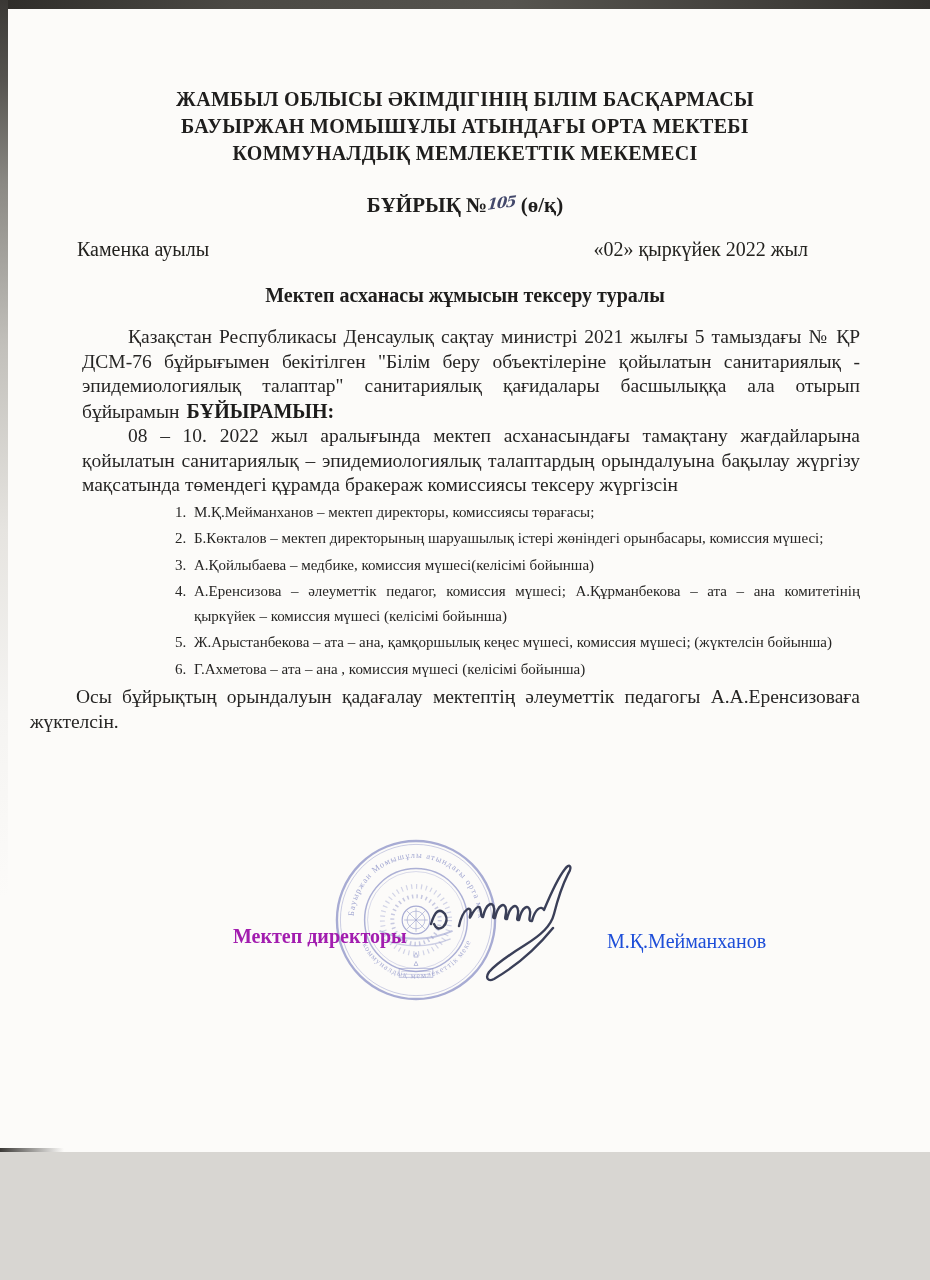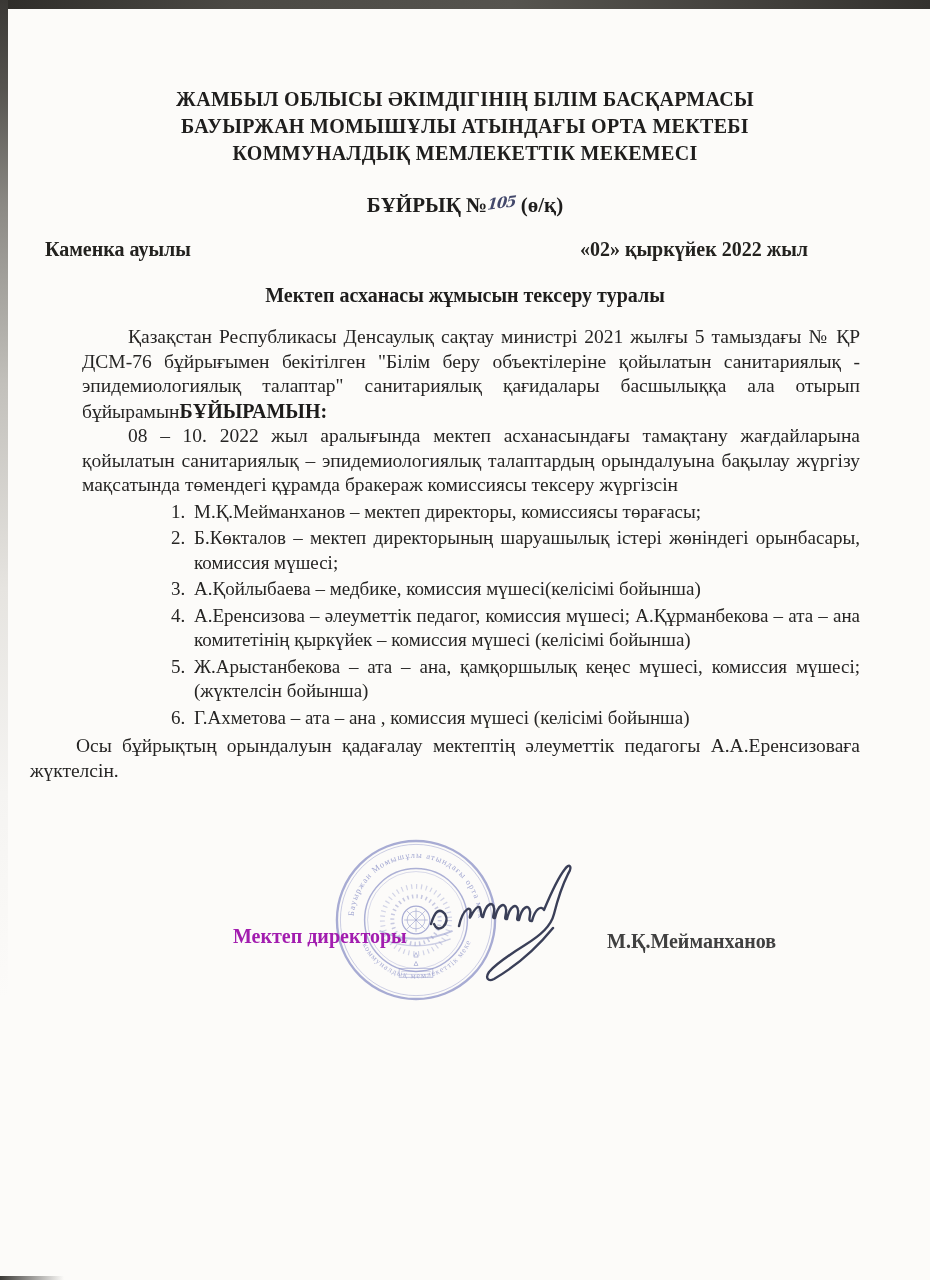--- a/index.html
+++ b/index.html
@@ -1,18 +1,18 @@
 <!DOCTYPE html>
 <html><head>
 <meta charset="utf-8">
 <style>
   html,body{margin:0;padding:0;background:#d8d6d2;}
   .page{
     position:relative;
-    width:930px;height:1280px;
+    width:930px;height:1152px;
     margin:0 auto;
     background:#fcfbf9;
     overflow:hidden;
     font-family:"Liberation Serif", serif;
     color:#262524;
     box-sizing:border-box;
     padding-top:86px;
   }
   
   .scan-top{position:absolute;top:0;left:0;right:0;height:9px;
@@ -42,59 +42,59 @@
     font-family:"DejaVu Serif", serif;
     font-style:italic;
     font-weight:600;
     font-size:15px;
     color:#43486b;
     transform:rotate(-7deg) skewX(-12deg) translateY(-4px);
     letter-spacing:-1px;
   }
   .meta-row{
     margin-top:20px;
-    padding:0 122px 0 45px;
+    padding:0 122px 0 77px;
     display:flex;
     justify-content:space-between;
-    font-weight:bold;
+    font-weight:normal;
     font-size:20px;
     color:#23221f;
   }
   .subject{
     margin-top:23px;
     text-align:center;
     font-weight:bold;
     font-size:20px;
     color:#1f1e1d;
   }
   .body-text{
     margin:0 70px 0 82px;
     font-size:19.5px;
     line-height:24.5px;
     text-align:justify;
   }
   .para{margin-top:0;}
   .para.first{margin-top:18px;}
   .para .indent{display:inline-block;width:46px;}
-  .p1-bold{font-weight:bold;font-size:20px;color:#1d1c1b;}
+  .p1-bold{font-weight:bold;font-size:20px;margin-left:7px;color:#1d1c1b;}
   ol.commission{
     margin:2px 70px 0 160px;
     padding:0 0 0 30px;
-    font-size:19px;
+    font-size:15px;
     line-height:24.5px;
     text-align:justify;
   }
   ol.commission li{margin-bottom:2px;padding-left:4px;}
   .closing{margin-top:4px;margin-left:30px;}
 
   
   .stamp{position:absolute;left:332px;top:836px;width:168px;height:168px;opacity:.85;}
   .sig-svg{position:absolute;left:413px;top:852px;width:196px;height:140px;}
   .sig-role{position:absolute;left:233px;top:925px;font-weight:bold;font-size:20px;color:#a21caf;}
-  .sig-name{position:absolute;left:607px;top:930px;font-weight:bold;font-size:20px;color:#404040;}
+  .sig-name{position:absolute;left:607px;top:930px;font-weight:normal;font-size:20px;color:#1d4ed8;}
 </style>
 </head>
 <body>
 
 <div class="page">
   <div class="scan-top"></div>
   <div class="scan-left"></div>
   <div class="scan-bl"></div>
 
   <div class="header-block">

